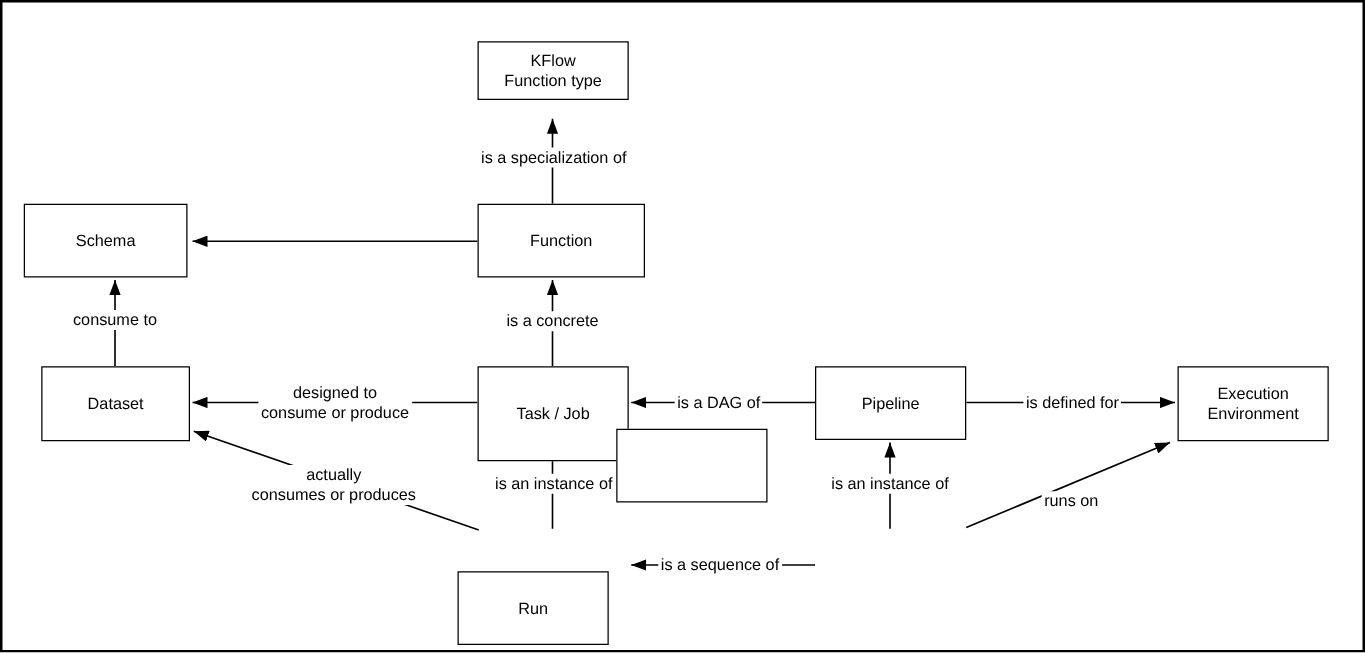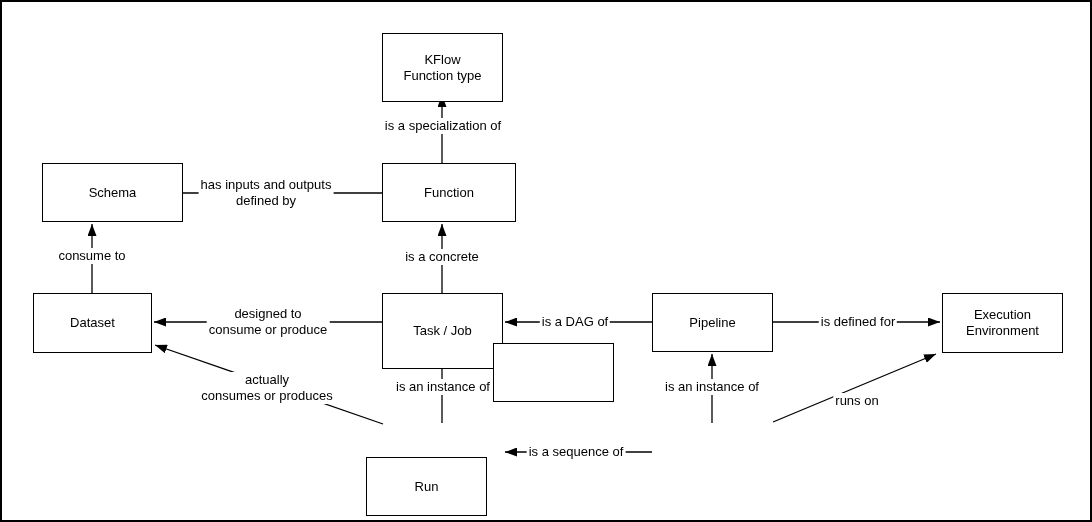--- a/index.html
+++ b/index.html
@@ -35,22 +35,22 @@
     border:1.4px solid #000000;
     background:#ffffff;
     display:flex;
     align-items:center;
     justify-content:center;
     text-align:center;
     white-space:pre-line;
     z-index:2;
   }
   
-  .n-kflow   {left:380px;top:31px; width:121px;height:69px;}
-  .n-schema  {left:40px; top:161px;width:141px;height:59px;}
+  .n-kflow   {left:380px;top:31px; width:121px;height:47px;}
+  .n-schema  {left:17px; top:161px;width:131px;height:59px;}
   .n-function{left:380px;top:161px;width:134px;height:59px;}
   .n-dataset {left:31px; top:291px;width:119px;height:60px;}
   .n-task    {left:380px;top:291px;width:121px;height:76px;}
   .n-empty   {left:491px;top:341px;width:121px;height:59px;}
   .n-pipeline{left:650px;top:291px;width:121px;height:59px;}
   .n-exec    {left:940px;top:291px;width:121px;height:60px;}
   .n-run     {left:364px;top:421px;width:121px;height:59px;margin-top:34px;}
   .n-flow    {left:650px;top:421px;width:121px;height:59px;}
   
   .l-spec    {left:441px;top:124px;}
@@ -85,22 +85,20 @@
     <line x1="650" y1="320" x2="503" y2="320" marker-end="url(#arrow)"></line>
     <line x1="771" y1="320" x2="938" y2="320" marker-end="url(#arrow)"></line>
     <line x1="440" y1="421" x2="440" y2="353" marker-end="url(#arrow)"></line>
     <line x1="710" y1="421" x2="710" y2="352" marker-end="url(#arrow)"></line>
     <line x1="650" y1="450" x2="503" y2="450" marker-end="url(#arrow)"></line>
     <line x1="381" y1="422" x2="153" y2="343" marker-end="url(#arrow)"></line>
     <line x1="771" y1="420" x2="934" y2="352" marker-end="url(#arrow)"></line>
   </svg>
 
   <div class="elabel l-spec">is a specialization of</div>
-  <div class="elabel l-io">has inputs and outputs
-defined by</div>
   <div class="elabel l-conforms">consume to</div>
   <div class="elabel l-concrete">is a concrete</div>
   <div class="elabel l-designed">designed to
 consume or produce</div>
   <div class="elabel l-dag">is a DAG of</div>
   <div class="elabel l-defined">is defined for</div>
   <div class="elabel l-actually">actually
 consumes or produces</div>
   <div class="elabel l-instl">is an instance of</div>
   <div class="elabel l-instr">is an instance of</div>

